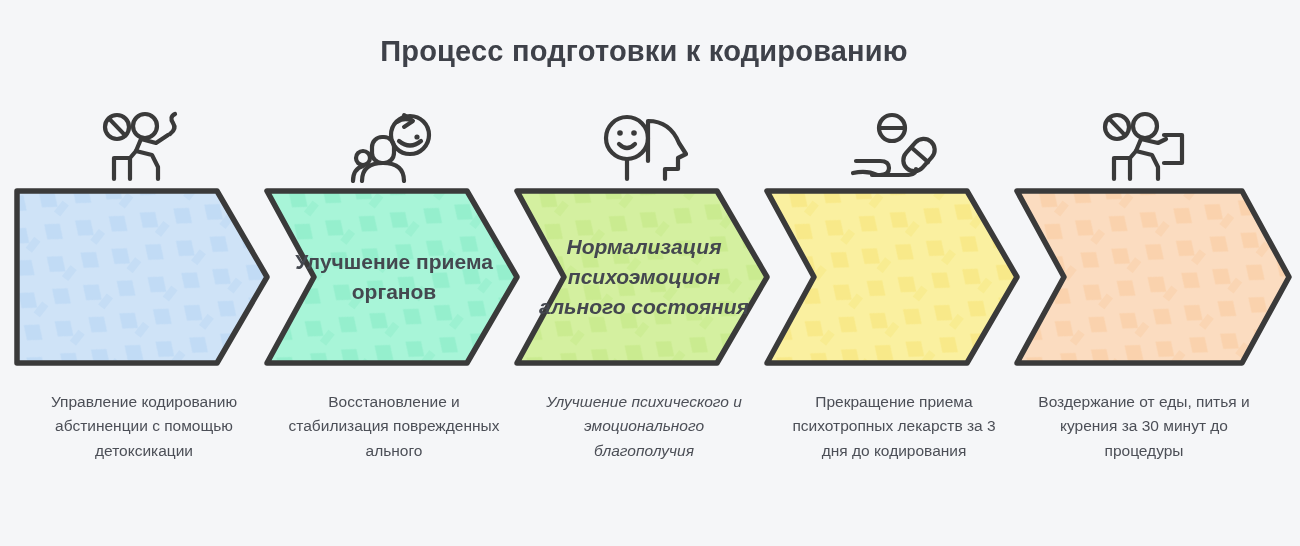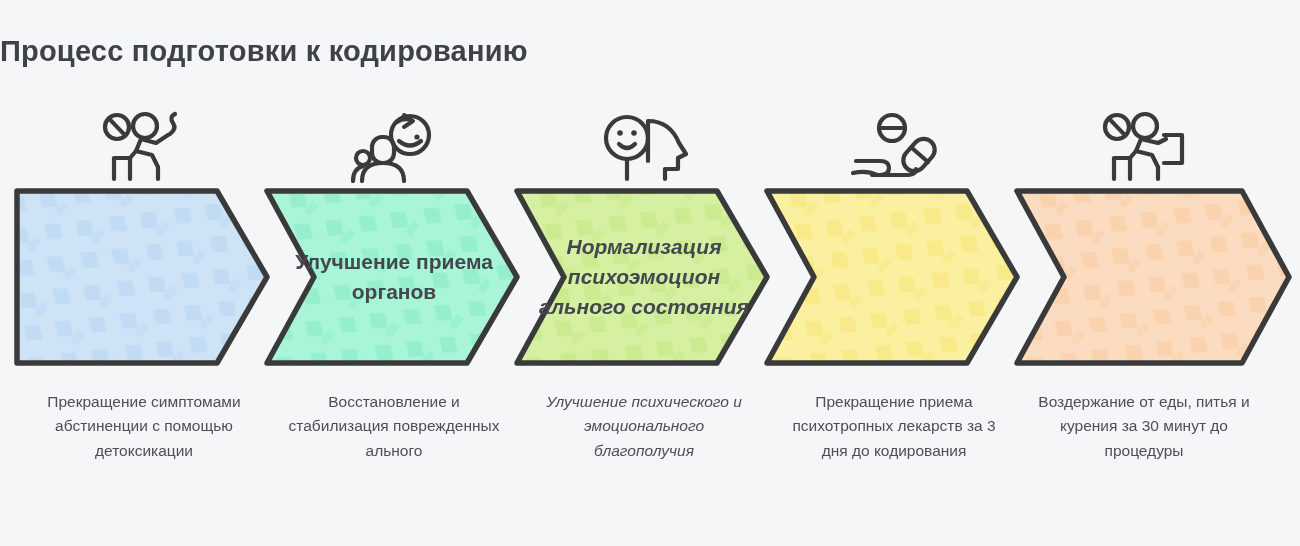--- a/index.html
+++ b/index.html
@@ -13,21 +13,21 @@
     font-family: "Liberation Sans", sans-serif;
     overflow: hidden;
     position: relative;
   }
 
   #page-title {
     position: absolute;
     top: 35px;
     left: 0;
     width: 1288px;
-    text-align: left;
+    text-align: center;
     font-size: 29px;
     font-weight: bold;
     color: #3e4149;
     letter-spacing: 0.2px;
   }
 
   #steps {
     position: absolute;
     top: 100px;
     left: 0;
@@ -139,21 +139,21 @@
             <rect width="46" height="46" fill="#cfe3f7"></rect>
             <path d="M0,10 L12,0 L24,10 L12,20 Z" fill="#bcd8f4" opacity="0.75"></path>
             <path d="M22,34 L34,24 L46,34 L34,44 Z" fill="#bcd8f4" opacity="0.75"></path>
             <rect x="0" y="26" width="8" height="14" fill="#bcd8f4" opacity="0.5"></rect>
           </pattern>
         </defs>
         <path d="M3,3 L203,3 L253,89 L203,175 L3,175 Z" fill="url(#pat1)"></path>
         <path d="M3,3 L203,3 L253,89 L203,175 L3,175 Z" fill="none" stroke="#3a3a3a" stroke-width="5.5" stroke-linejoin="round"></path>
       </svg>
     </div>
-    <div class="step-caption">Прекращение симптомами абстиненции с помощью детоксикации</div>
+    <div class="step-caption">Управление кодированию абстиненции с помощью детоксикации</div>
   </div>
 
   <div class="step step-1">
     <div class="step-icon">
       <svg width="88" height="72" viewBox="0 0 88 72" fill="none" stroke="#3a3a3a" stroke-width="4.2" stroke-linecap="round" stroke-linejoin="round">
         <circle cx="60" cy="24" r="19"></circle>
         <path d="M47 11 q8 -5 15 -1"></path>
         <path d="M54 4 L63 10 L54 16" stroke-width="4"></path>
         <path d="M49 30 q11 9 22 0"></path>
         <circle cx="67" cy="26" r="2.6" fill="#3a3a3a" stroke="none"></circle>

